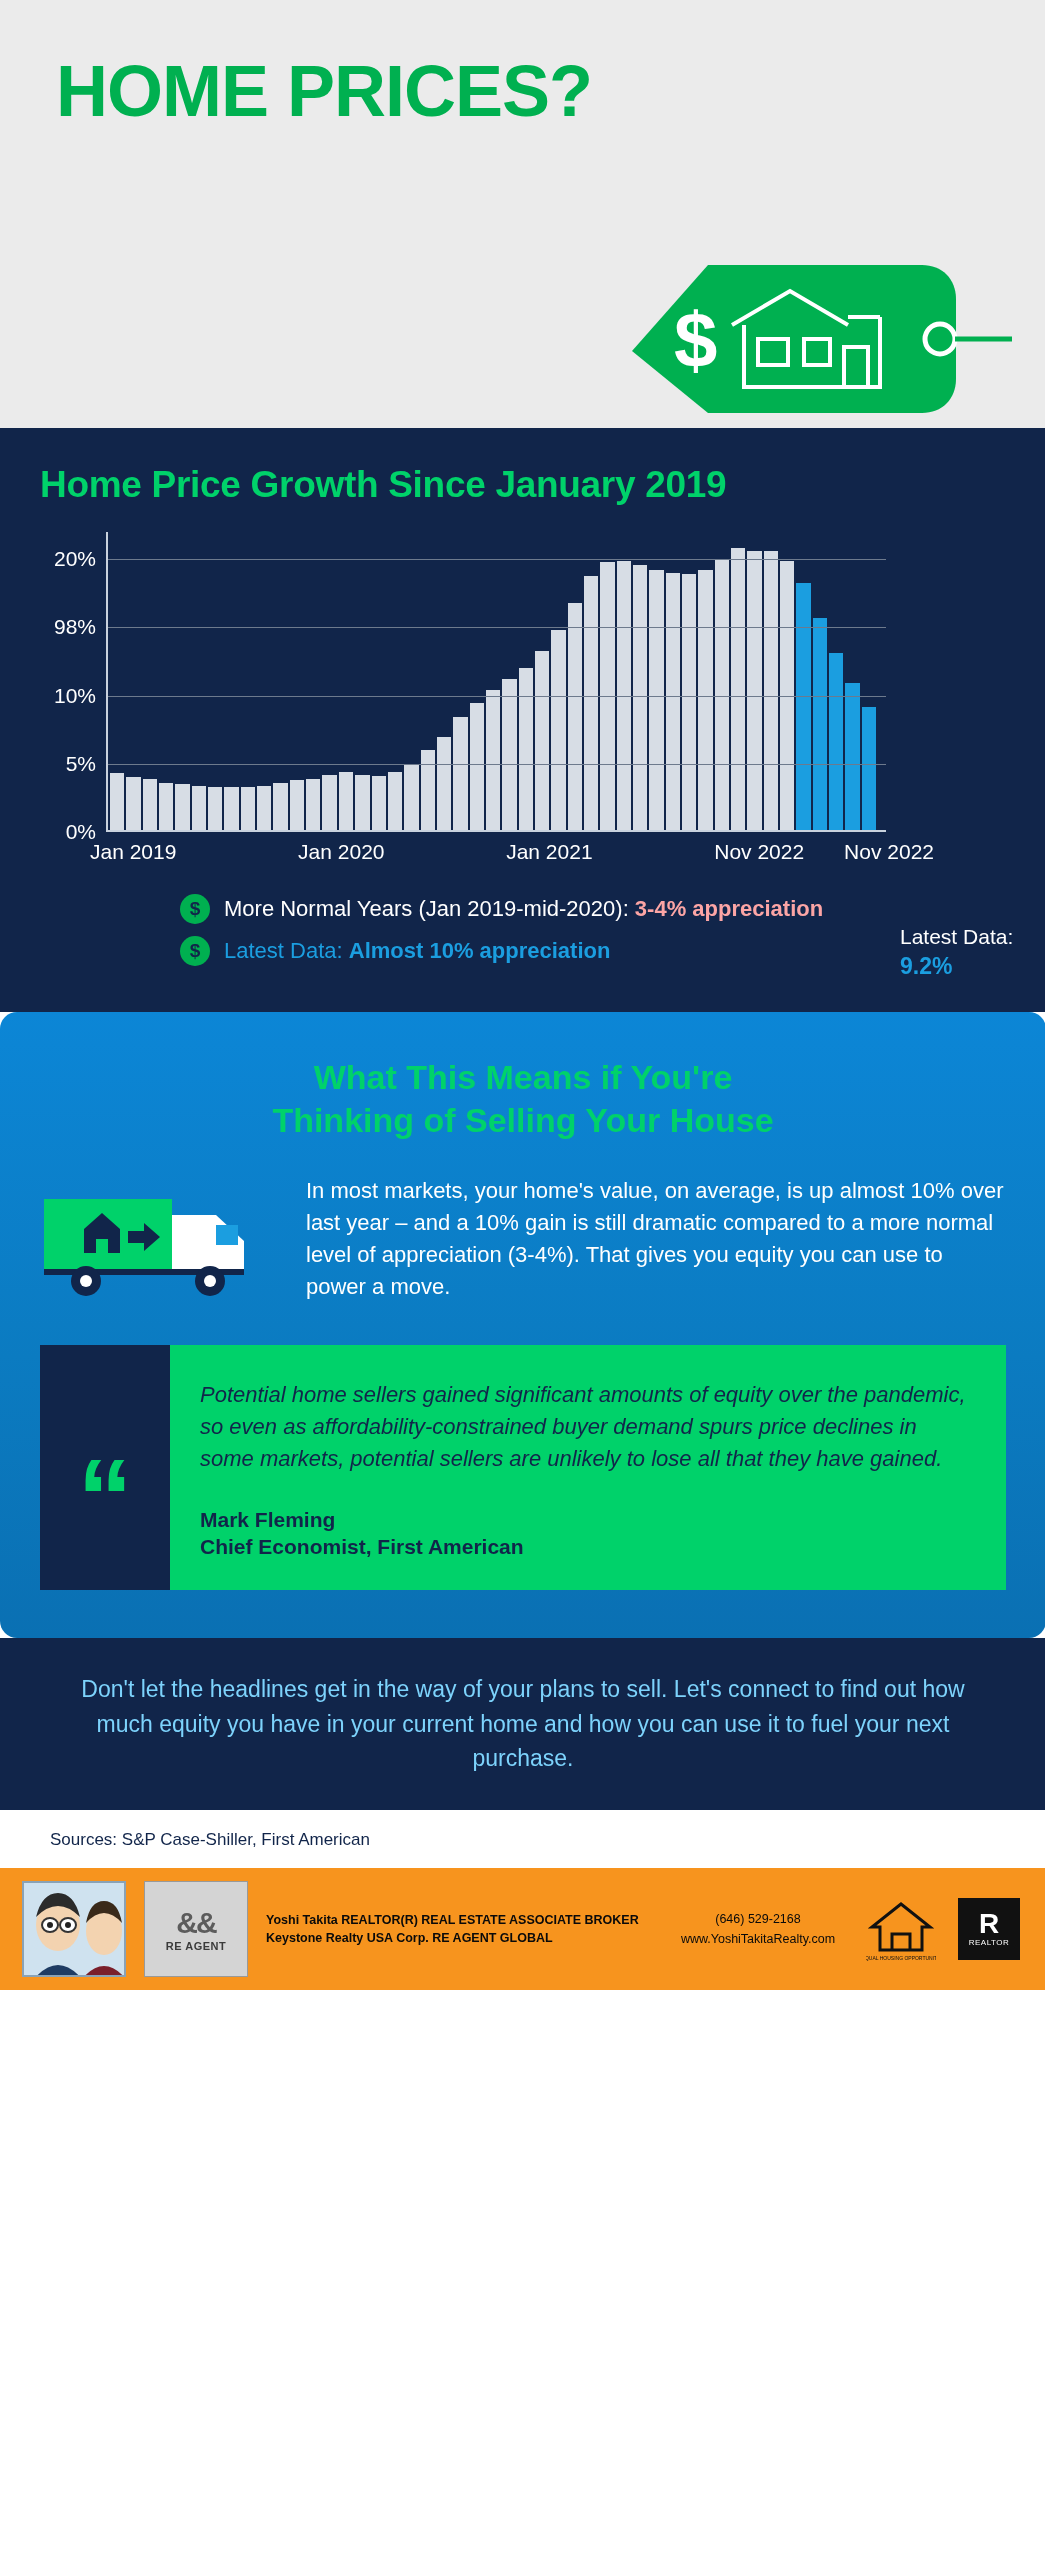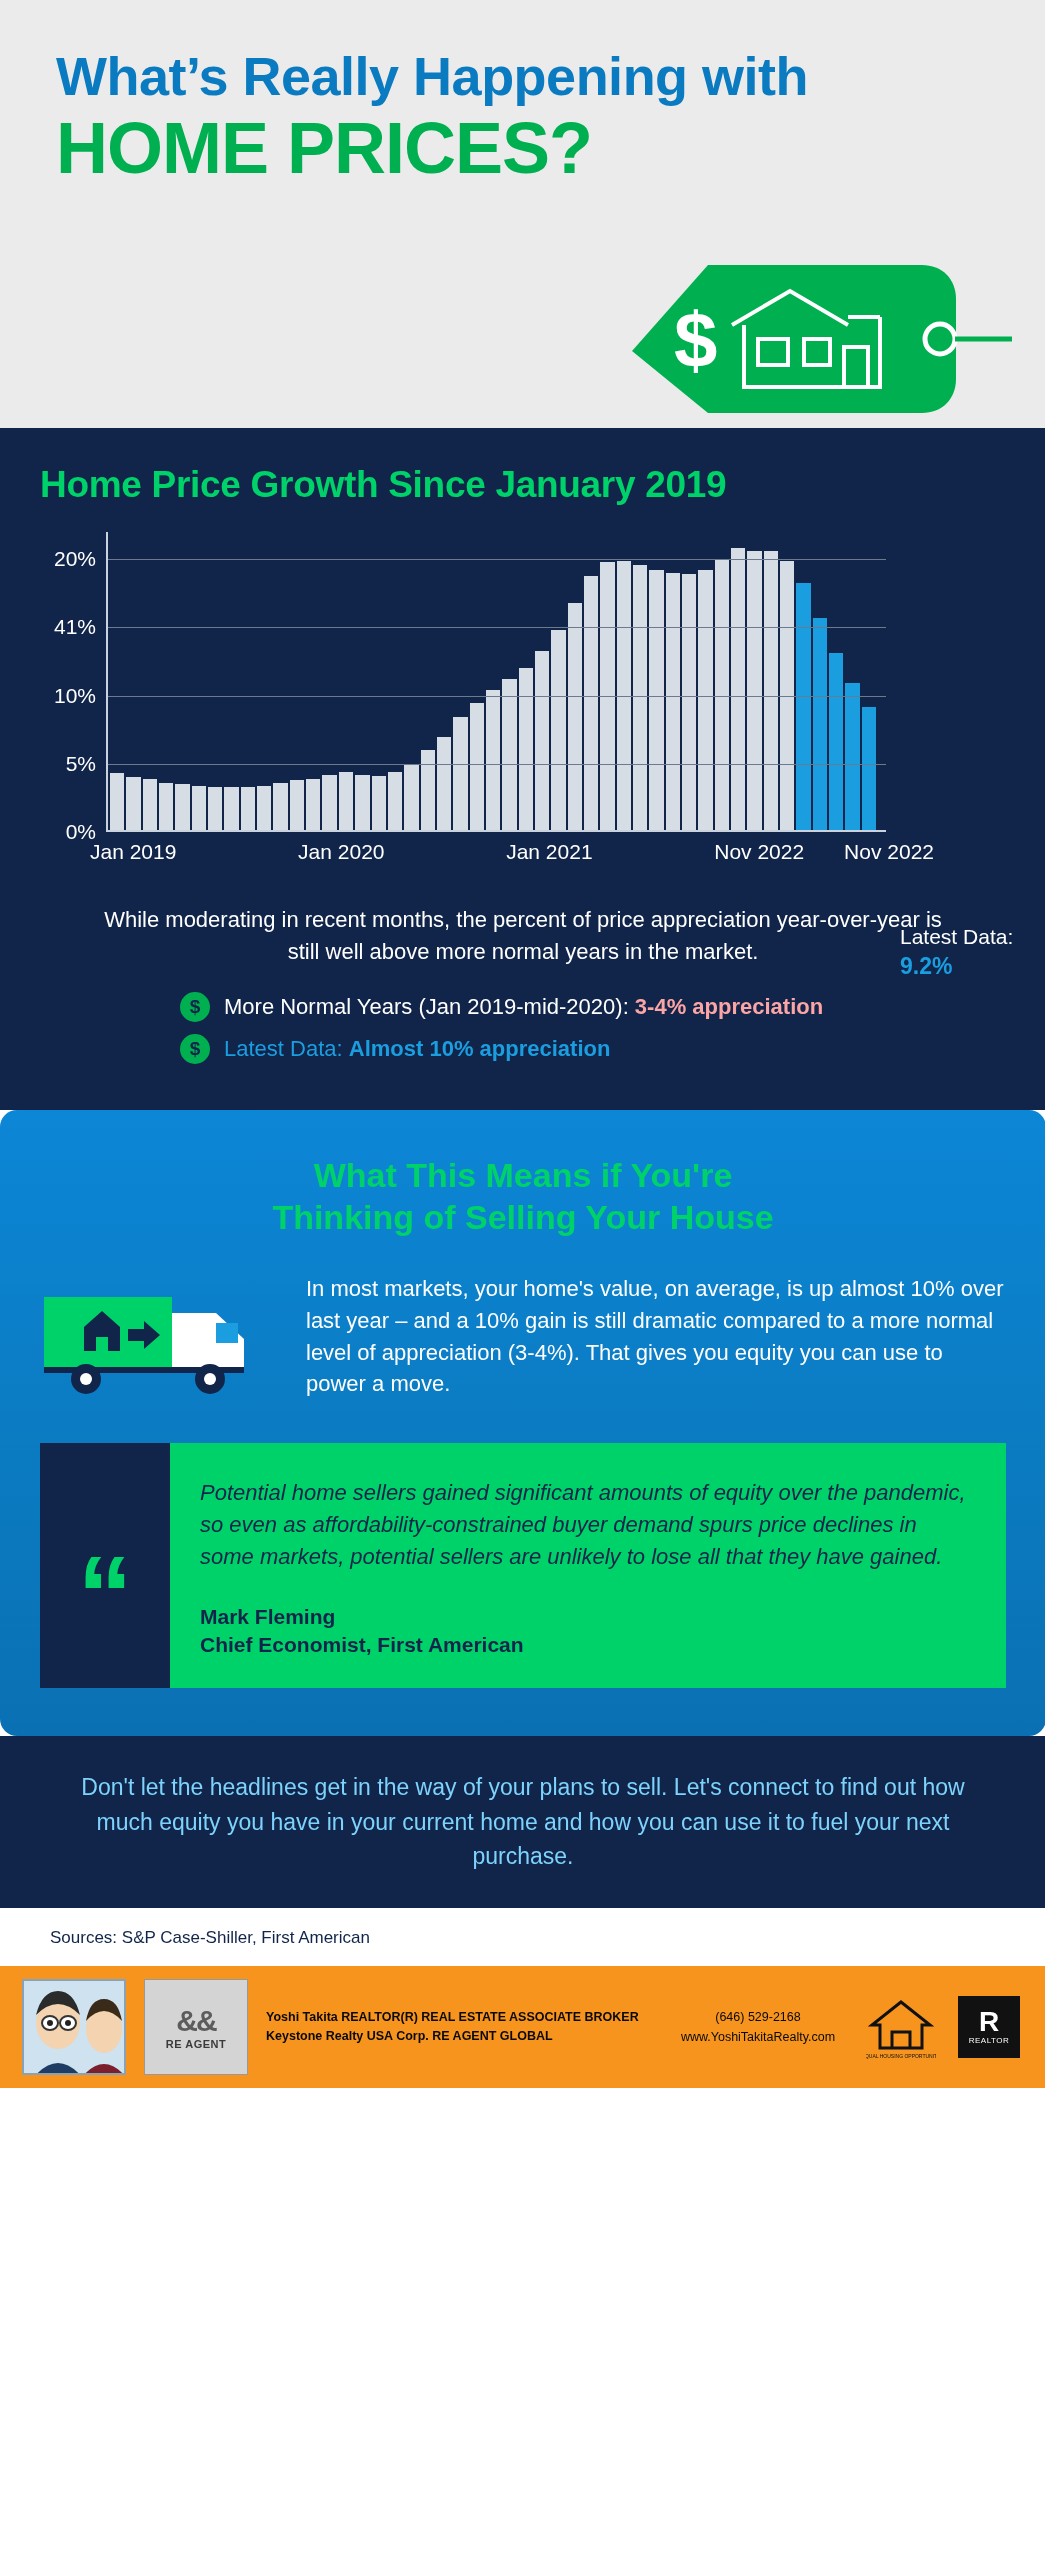--- a/index.html
+++ b/index.html
@@ -284,21 +284,20 @@
   }
   .realtor-box .r { font-size: 28px; font-weight: bold; line-height: 1; }
   .realtor-box .w { font-size: 8px; letter-spacing: 0.5px; }
 </style>
 </head>
 <body>
 
 <div class="page">
 
   <div class="header">
-    <div class="title-1">What’s Really Happening with</div>
     <div class="title-2">HOME PRICES?</div>
 
     <svg class="tag-art" viewBox="0 0 390 180">
       <path d="M10,96 L86,10 L300,10 C320,10 334,24 334,44 L334,124 C334,144 320,158 300,158 L86,158 Z" fill="#00b050"></path>
       <circle cx="318" cy="84" r="15" fill="none" stroke="#ffffff" stroke-width="5"></circle>
       <line x1="333" y1="84" x2="390" y2="84" stroke="#00b050" stroke-width="5"></line>
 
       <text x="52" y="112" font-family="Liberation Sans, sans-serif" font-size="78" font-weight="bold" fill="#ffffff">$</text>
 
       <g fill="none" stroke="#ffffff" stroke-width="4">
@@ -370,40 +369,39 @@
     <div class="gridline" style="top: 300px; background: transparent;">
           <div class="ylabel">0%</div>
         </div>
         <div class="gridline" style="top: 232px;">
           <div class="ylabel">5%</div>
         </div>
         <div class="gridline" style="top: 164px;">
           <div class="ylabel">10%</div>
         </div>
         <div class="gridline" style="top: 95px;">
-          <div class="ylabel">41%</div>
+          <div class="ylabel">98%</div>
         </div>
         <div class="gridline" style="top: 27px;">
           <div class="ylabel">20%</div>
         </div>
       </div>
     <div class="xlabels" id="xlabels">
         <span style="left: 0%;">Jan 2019</span>
         <span style="left: 25.5%;">Jan 2020</span>
         <span style="left: 51%;">Jan 2021</span>
         <span style="left: 76.5%;">Nov 2022</span>
         <span style="left: auto; right: -28px;">Nov 2022</span>
       </div>
 
     <div class="latest-callout">
       <span>Latest Data:</span>
       <span class="val">9.2%</span>
     </div>
 
-    <div class="chart-note">While moderating in recent months, the percent of price appreciation year-over-year is still well above more normal years in the market.</div>
 
     <div class="bullets">
       <div class="bullet">
         <div class="coin">$</div>
         <div class="t1"><span>More Normal Years (Jan 2019-mid-2020): </span><b>3-4% appreciation</b></div>
       </div>
       <div class="bullet">
         <div class="coin">$</div>
         <div class="t2"><span>Latest Data: </span><b>Almost 10% appreciation</b></div>
       </div>

